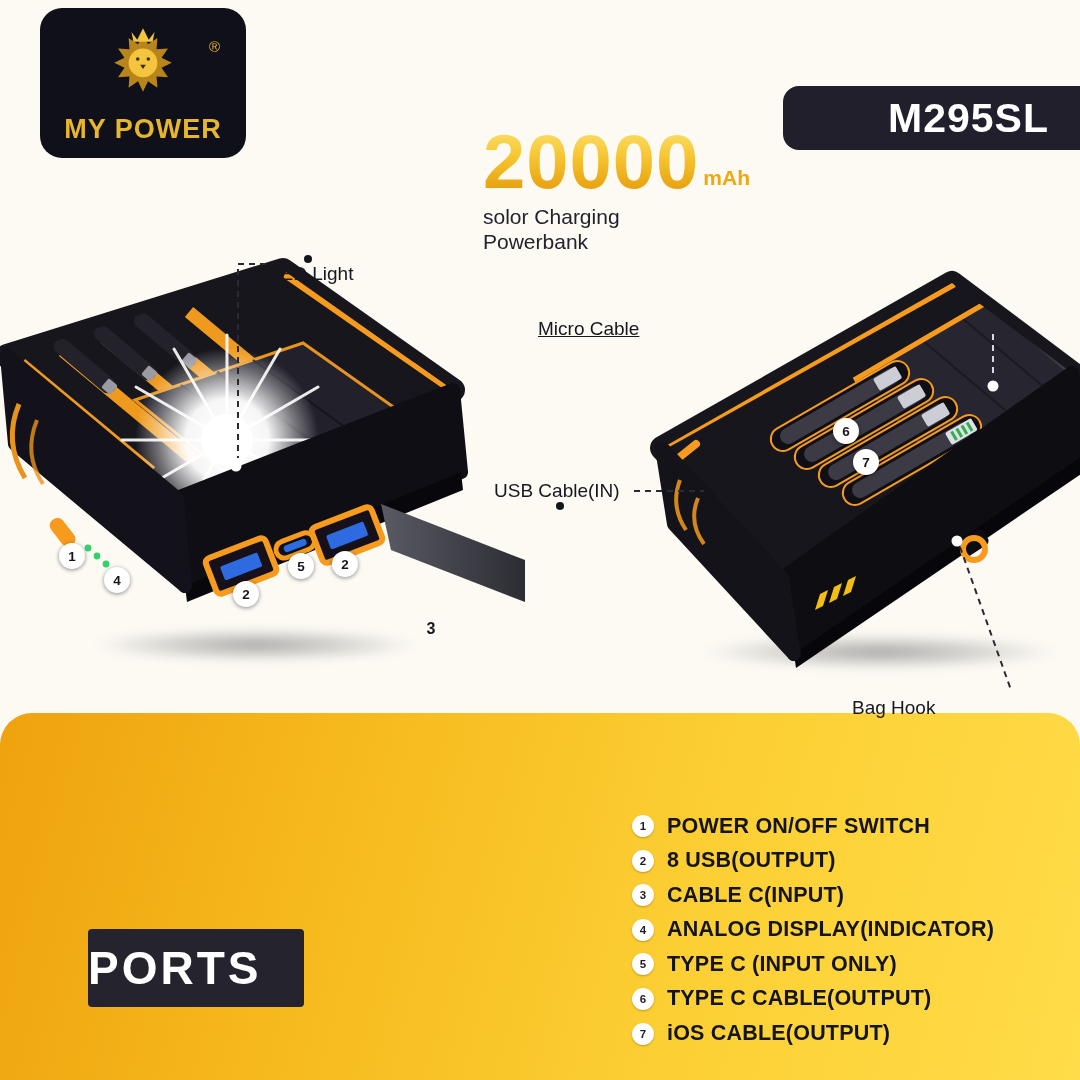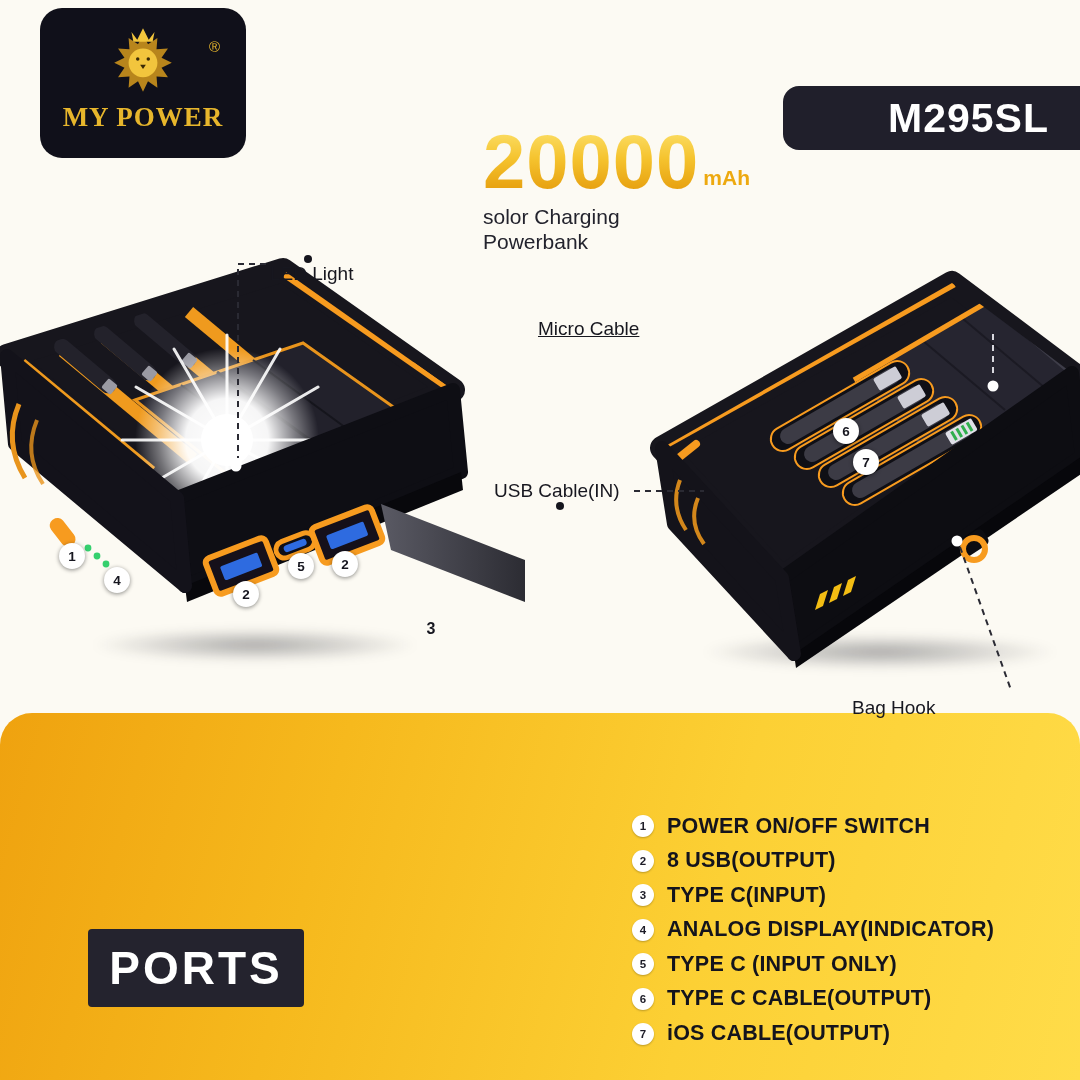--- a/index.html
+++ b/index.html
@@ -3,21 +3,21 @@
 <meta charset="utf-8">
 <style>
   html,body{margin:0;padding:0;background:#e8e8e8;}
   .canvas{position:relative;width:1080px;height:1080px;overflow:hidden;background:#fcfaf3;
           font-family:"Liberation Sans","DejaVu Sans",sans-serif;}
 
   
   .logo{position:absolute;left:40px;top:8px;width:206px;height:150px;background:#10101a;border-radius:22px;z-index:3;}
   .logo svg{display:block;margin:8px auto 0;}
   .logo .reg{position:absolute;right:26px;top:30px;color:#e7b62c;font-size:15px;}
-  .brand-name{text-align:center;margin-top:0;font-family:Liberation Serif, serif;
+  .brand-name{text-align:center;margin-top:12px;font-family:Liberation Sans, sans-serif;
               font-weight:700;font-size:27px;color:#e7b62c;letter-spacing:1px;}
 
   
   .model{position:absolute;left:783px;top:86px;width:297px;height:64px;background:#201f2b;
          border-radius:16px 0 0 16px;display:flex;align-items:center;justify-content:center;
          color:#ffffff;font-size:41px;font-weight:700;letter-spacing:1px;z-index:3;padding-left:37px;}
 
   
   .headline{position:absolute;left:483px;top:128px;z-index:3;}
   .cap-row{display:flex;align-items:flex-end;}
@@ -52,21 +52,21 @@
   .mk{position:absolute;z-index:7;width:26px;height:26px;border-radius:50%;background:#ffffff;
       color:#16161f;font-size:13.5px;font-weight:700;display:flex;align-items:center;justify-content:center;
       box-shadow:0 1px 4px rgba(0,0,0,.45);}
   .mk.plain{background:transparent;box-shadow:none;font-size:16px;}
 
   
   .bottom{position:absolute;left:0;top:713px;width:1080px;height:367px;z-index:2;
           background:linear-gradient(105deg,#efa20f 0%,#f6b91d 30%,#fcd034 65%,#ffdc49 100%);
           border-radius:32px 32px 0 0;}
   .ports-box{position:absolute;left:88px;top:216px;width:216px;height:78px;background:#24232e;
-             display:flex;align-items:center;justify-content:center;color:#fff;font-size:46px;
+             display:flex;align-items:center;justify-content:flex-start;color:#fff;font-size:46px;
              font-weight:800;letter-spacing:3px;border-radius:4px;}
   .ports-list{position:absolute;left:632px;top:99px;list-style:none;margin:0;padding:0;}
   .ports-list li{display:flex;align-items:center;height:28px;margin-bottom:6.6px;}
   .pnum{width:22px;height:22px;border-radius:50%;background:#ffffff;color:#1d1c27;font-size:11.5px;
         font-weight:700;display:flex;align-items:center;justify-content:center;margin-right:13px;
         flex:0 0 22px;box-shadow:0 1px 2px rgba(0,0,0,.25);}
   .plabel{font-size:21.5px;font-weight:700;color:#14141d;letter-spacing:.2px;white-space:nowrap;}
 </style>
 </head>
 <body>
@@ -299,21 +299,21 @@
       <li>
         <span class="pnum">1</span>
         <span class="plabel">POWER ON/OFF SWITCH</span>
       </li>
       <li>
         <span class="pnum">2</span>
         <span class="plabel">8 USB(OUTPUT)</span>
       </li>
       <li>
         <span class="pnum">3</span>
-        <span class="plabel">TYPE C(INPUT)</span>
+        <span class="plabel">CABLE C(INPUT)</span>
       </li>
       <li>
         <span class="pnum">4</span>
         <span class="plabel">ANALOG DISPLAY(INDICATOR)</span>
       </li>
       <li>
         <span class="pnum">5</span>
         <span class="plabel">TYPE C (INPUT ONLY)</span>
       </li>
       <li>

